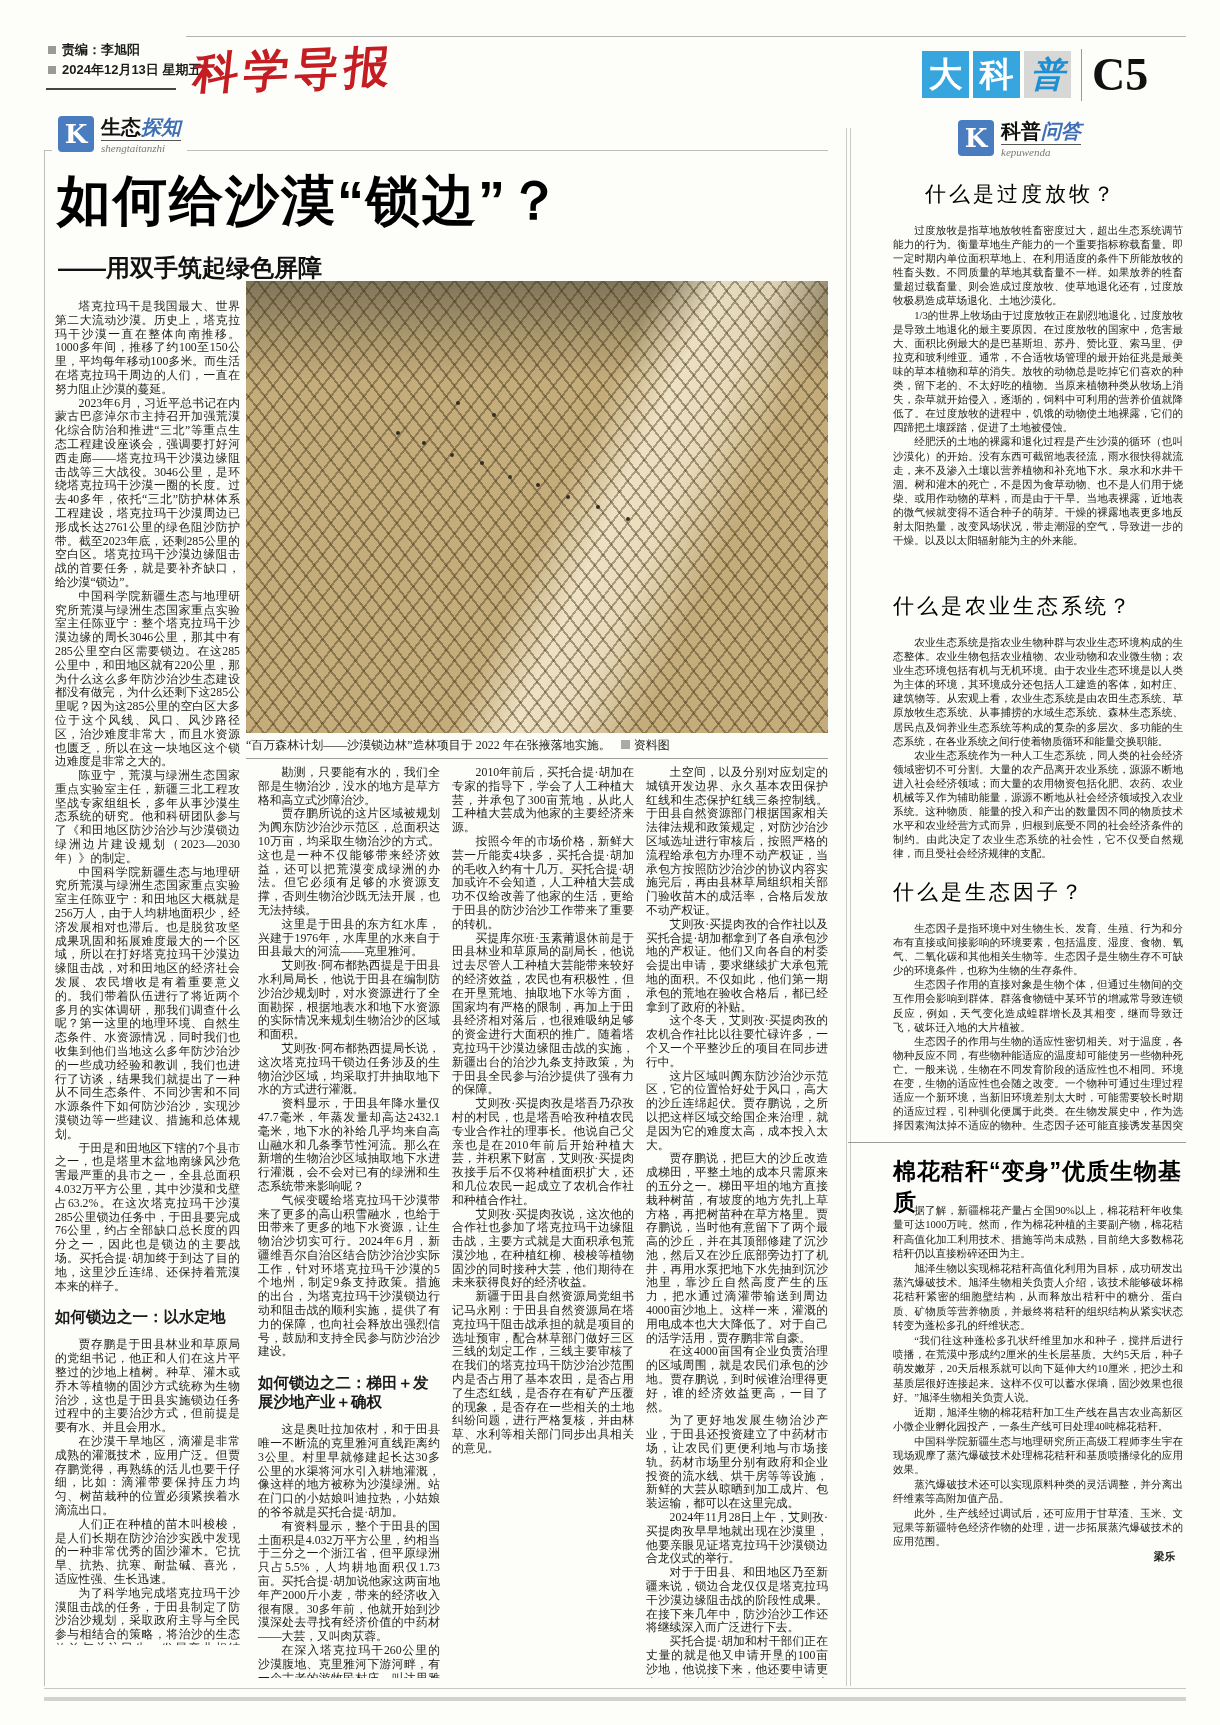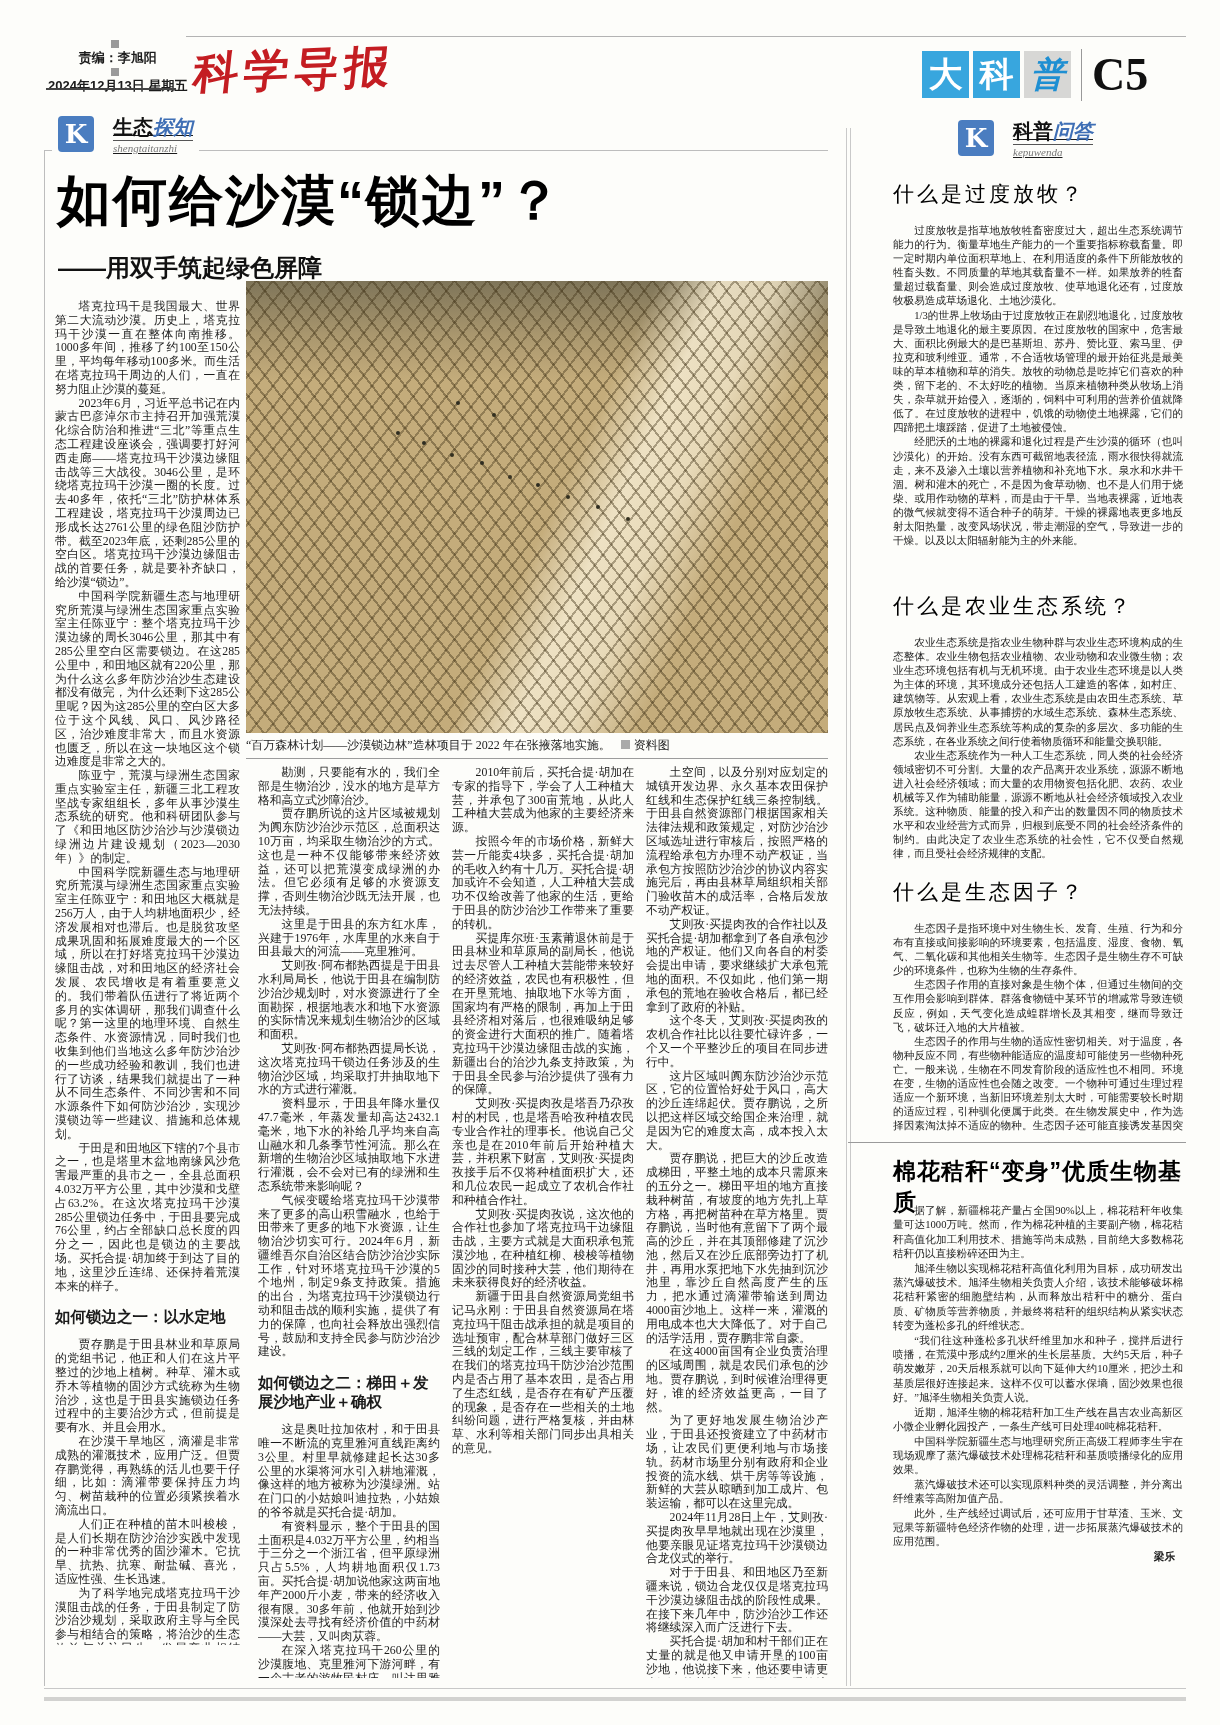--- a/index.html
+++ b/index.html
@@ -3,21 +3,21 @@
 <meta charset="utf-8">
 <style>
   html,body{margin:0;padding:0;background:#e8e8e4;}
   .page{position:relative;width:1220px;height:1725px;margin:0 auto;background:#fdfdfa;
         font-family:"Liberation Serif","DejaVu Serif",serif;color:#1b1b1b;overflow:hidden;}
   .sans{font-family:"Liberation Sans","DejaVu Sans",sans-serif;}
 
   
   .hdr-topline{position:absolute;left:186px;top:36px;width:1000px;height:1px;background:#b3b3b3;}
   .hdr-left{position:absolute;left:48px;top:40px;font-size:13px;line-height:20px;font-weight:bold;}
-  .hdr-left .row{display:flex;align-items:center;font-family:"Liberation Sans",sans-serif;flex-direction:column;}
+  .hdr-left .row{display:flex;align-items:center;font-family:"Liberation Sans",sans-serif;}
   .sq{display:inline-block;width:8px;height:8px;background:#9a9a9a;margin-right:6px;}
   .hdr-rule{position:absolute;left:46px;top:88px;width:130px;height:2px;background:#444;}
   .masthead{position:absolute;left:194px;top:40px;color:#c41d22;font-size:45px;font-weight:bold;
             font-family:"DejaVu Serif",serif;transform:skewX(-8deg) rotate(-2deg);letter-spacing:5px;}
   .banner{position:absolute;left:922px;top:48px;display:flex;align-items:center;}
   .banner .bsq{width:47px;height:47px;background:#38a6de;color:#fff;font-size:34px;font-weight:bold;
                display:flex;align-items:center;justify-content:center;margin-right:4px;
                font-family:"Liberation Sans",sans-serif;}
   .banner .bsq.gray{background:#d7d7d5;color:#1e8fd2;font-style:italic;font-family:"DejaVu Serif",serif;}
   .banner .vdiv{width:1px;height:52px;background:#999;margin:0 10px 0 6px;}
@@ -28,21 +28,21 @@
   .eco-leftline{position:absolute;left:44px;top:150px;width:1px;height:1536px;background:#bdbdbd;}
   .qa-line1{position:absolute;left:846px;top:128px;width:1px;height:1558px;background:#c9c9c9;}
   .qa-line2{position:absolute;left:850px;top:128px;width:1px;height:1558px;background:#c9c9c9;}
   .foot-line1{position:absolute;left:44px;top:1688px;width:1142px;height:1px;background:#c8c8c8;}
   .foot-line2{position:absolute;left:44px;top:1697px;width:1142px;height:4px;background:#d2d2d0;}
 
   
   .badge{position:absolute;display:flex;align-items:flex-start;background:#fdfdfa;padding:0 6px;}
   .badge .k{width:36px;height:36px;background:#4a7dc0;border-radius:4px;color:#fff;font-size:26px;
             font-weight:bold;font-family:"DejaVu Serif",serif;display:flex;align-items:center;justify-content:center;}
-  .badge .bt{margin-left:19px;text-decoration:underline;}
+  .badge .bt{margin-left:7px;}
   .badge .line1{font-size:20px;line-height:22px;}
   .badge .black{font-weight:bold;color:#111;font-family:"Liberation Sans",sans-serif;}
   .badge .blue{color:#3f6fb5;font-weight:bold;font-style:italic;font-family:"DejaVu Serif",serif;}
   .badge .pinyin{font-style:italic;color:#777;font-size:11px;border-top:1px solid #555;margin-top:2px;padding-top:1px;}
   .badge-eco{left:52px;top:116px;}
   .badge-qa{left:952px;top:120px;}
 
   
   .headline{position:absolute;left:57px;top:165px;width:775px;font-size:54px;font-weight:900;
             letter-spacing:2px;color:#000;}
@@ -70,21 +70,21 @@
                  140px 52px 0 #2e2c20, 170px 64px 0 #33301f, 60px -30px 0 #2e2c20, 96px -18px 0 #33301f,
                  200px 74px 0 #2e2c20, 230px 86px 0 #33301f;}
   .caption-row{position:absolute;left:246px;top:737px;width:582px;font-size:12px;text-align:left;color:#222;}
   .credit-sq{display:inline-block;width:9px;height:9px;background:#aaa;margin:0 4px 0 10px;}
   .caption-rule{position:absolute;left:246px;top:758px;width:582px;height:1px;background:#9c9c9c;}
 
   
   .qa-title{position:absolute;left:893px;width:292px;font-size:21px;letter-spacing:3px;color:#000;
             font-family:"Liberation Sans",sans-serif;font-weight:500;}
   .qa-body{position:absolute;left:893px;width:290px;font-size:10.6px;line-height:14.1px;text-align:justify;overflow:hidden;}
-  .q1-title{top:180px;} .q1-body{top:224px;height:348px;}
+  .q1-title{top:180px;margin-left:32px;} .q1-body{top:224px;height:348px;}
   .q2-title{top:592px;} .q2-body{top:636px;height:238px;}
   .q3-title{top:878px;} .q3-body{top:922px;height:212px;}
   .qa-divider{position:absolute;left:848px;top:1142px;width:338px;height:1px;background:#9a9a9a;}
   .cotton-title{position:absolute;left:893px;top:1156px;width:292px;font-size:23px;font-weight:bold;
                 letter-spacing:1px;font-family:"Liberation Sans",sans-serif;color:#000;}
   .cotton-body{position:absolute;left:893px;top:1204px;width:290px;height:478px;font-size:10.6px;
                line-height:14.4px;text-align:justify;overflow:hidden;}
 </style>
 </head>
 <body>

